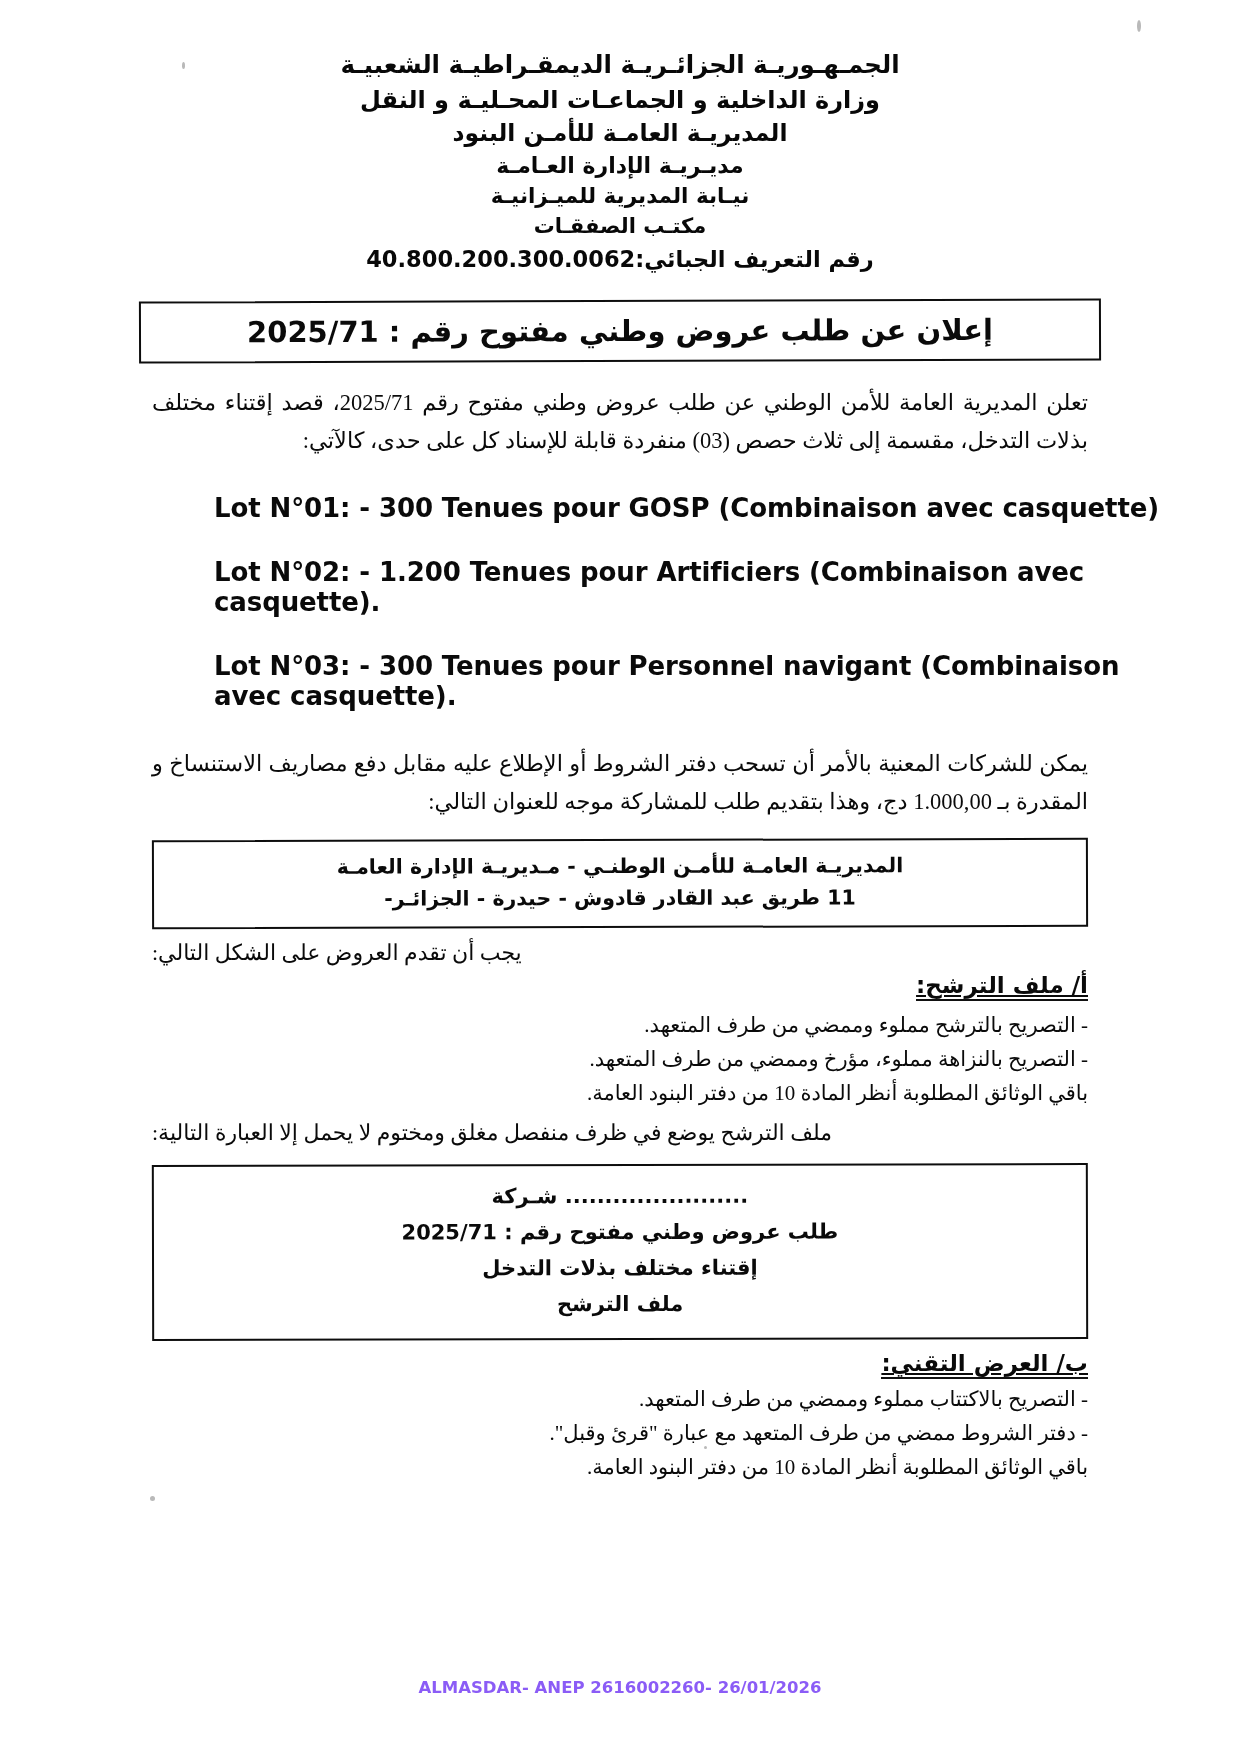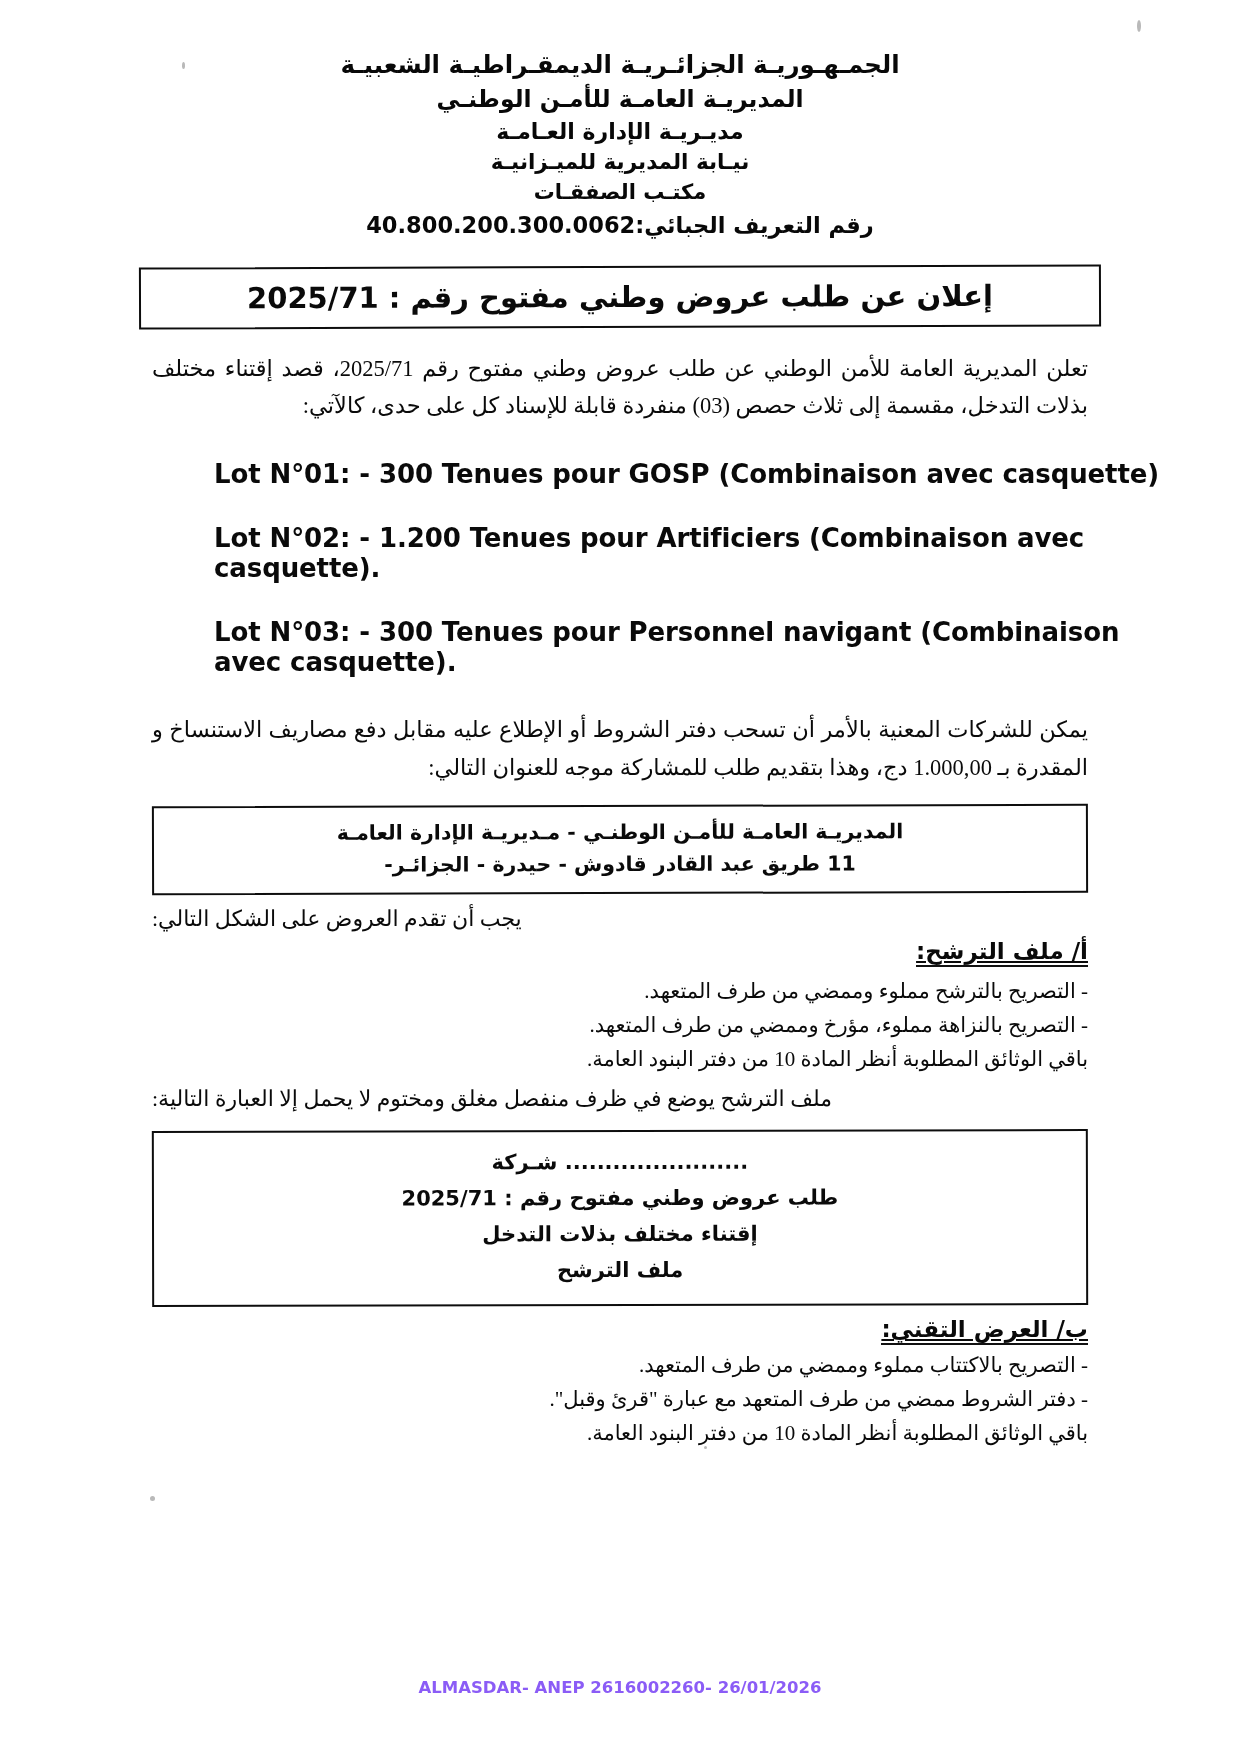--- a/index.html
+++ b/index.html
@@ -167,21 +167,22 @@
 
 <div class="page">
 
   <div class="speck" style="left:118px;top:62px;width:3px;height:7px;"></div>
   <div class="speck" style="left:1073px;top:20px;width:4px;height:12px;"></div>
   <div class="speck" style="left:86px;top:1496px;width:5px;height:5px;"></div>
   <div class="speck" style="left:640px;top:1446px;width:3px;height:3px;"></div>
 
   <div class="header">
     <div class="line h1">الجمـهـوريـة الجزائـريـة الديمقـراطيـة الشعبيـة</div>
-    <div class="line h3">المديريـة العامـة للأمـن الوطنـي</div>
+    <div class="line h2">وزارة الداخلية و الجماعـات المحـليـة و النقل</div>
+    <div class="line h3">المديريـة العامـة للأمـن البنود</div>
     <div class="line h4">مديـريـة الإدارة العـامـة</div>
     <div class="line h5">نيـابة المديرية للميـزانيـة</div>
     <div class="line h6">مكتـب الصفقـات</div>
     <div class="line h7">رقم التعريف الجبائي:40.800.200.300.0062</div>
   </div>
 
   <div class="box title-box">
     <div class="title-text">إعلان عن طلب عروض وطني مفتوح رقم : 2025/71</div>
   </div>
 

